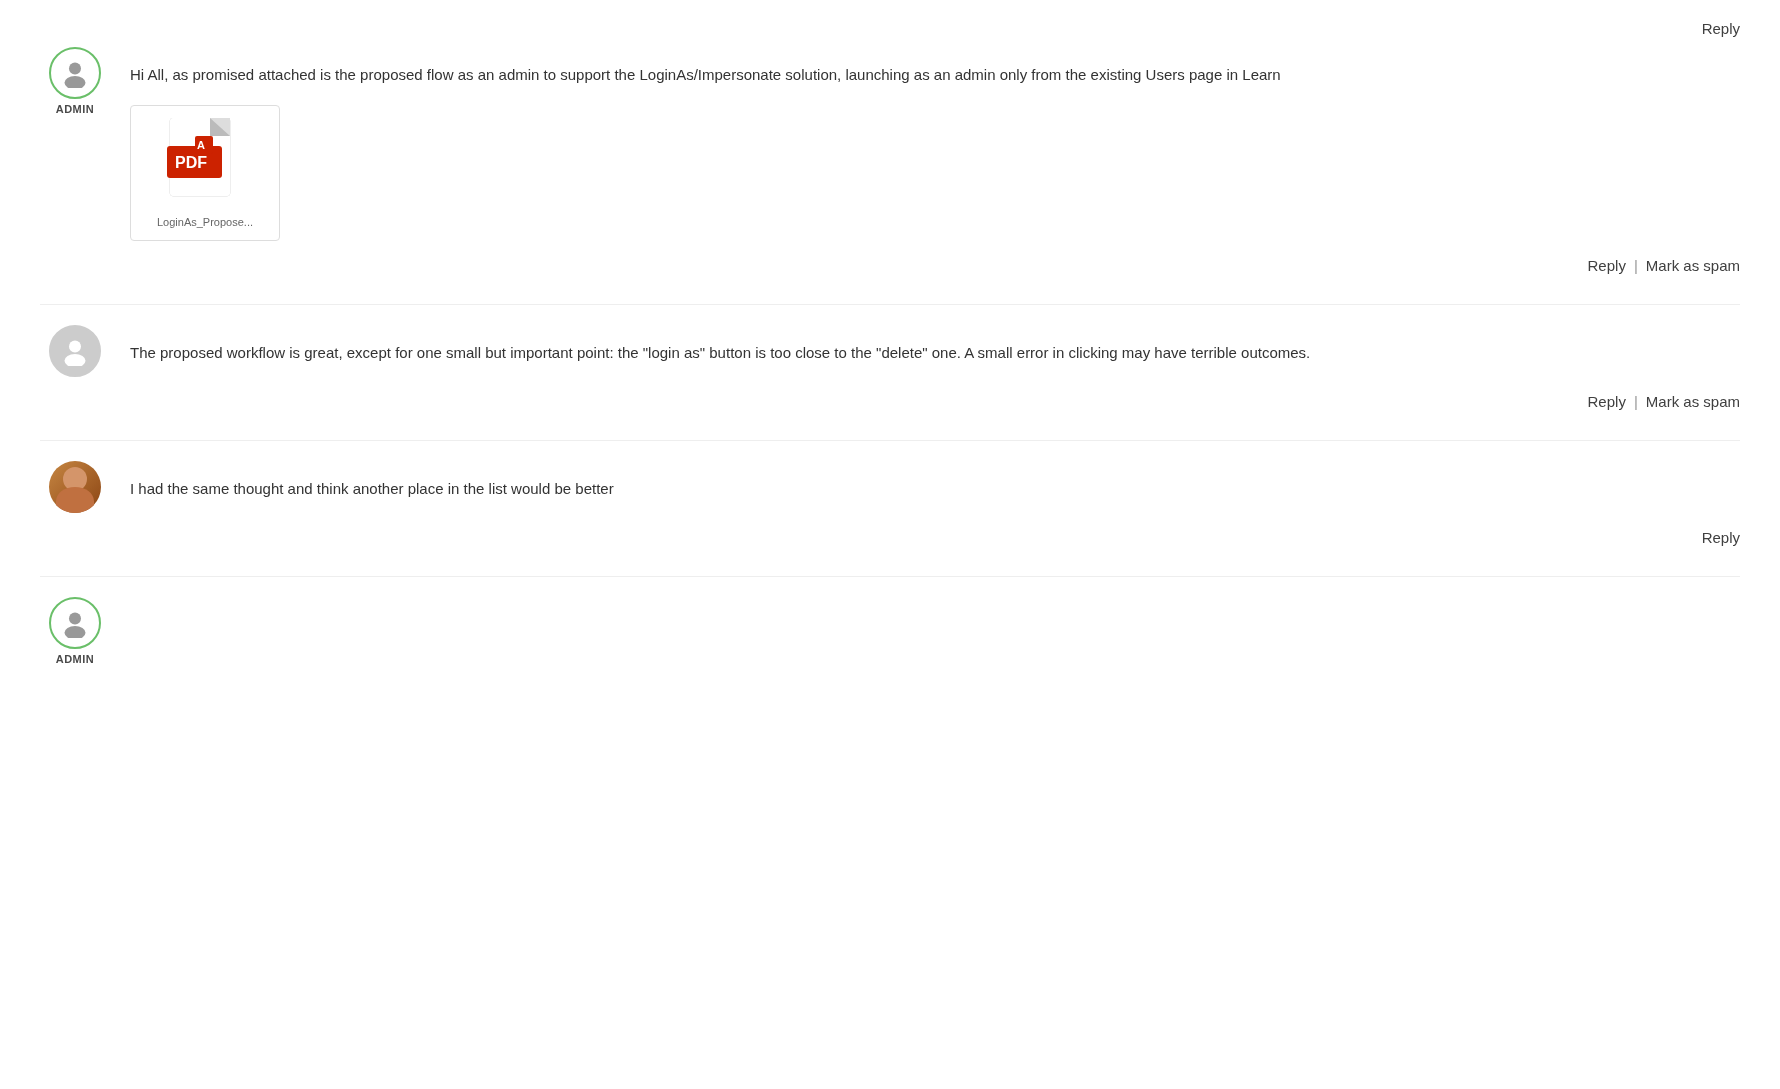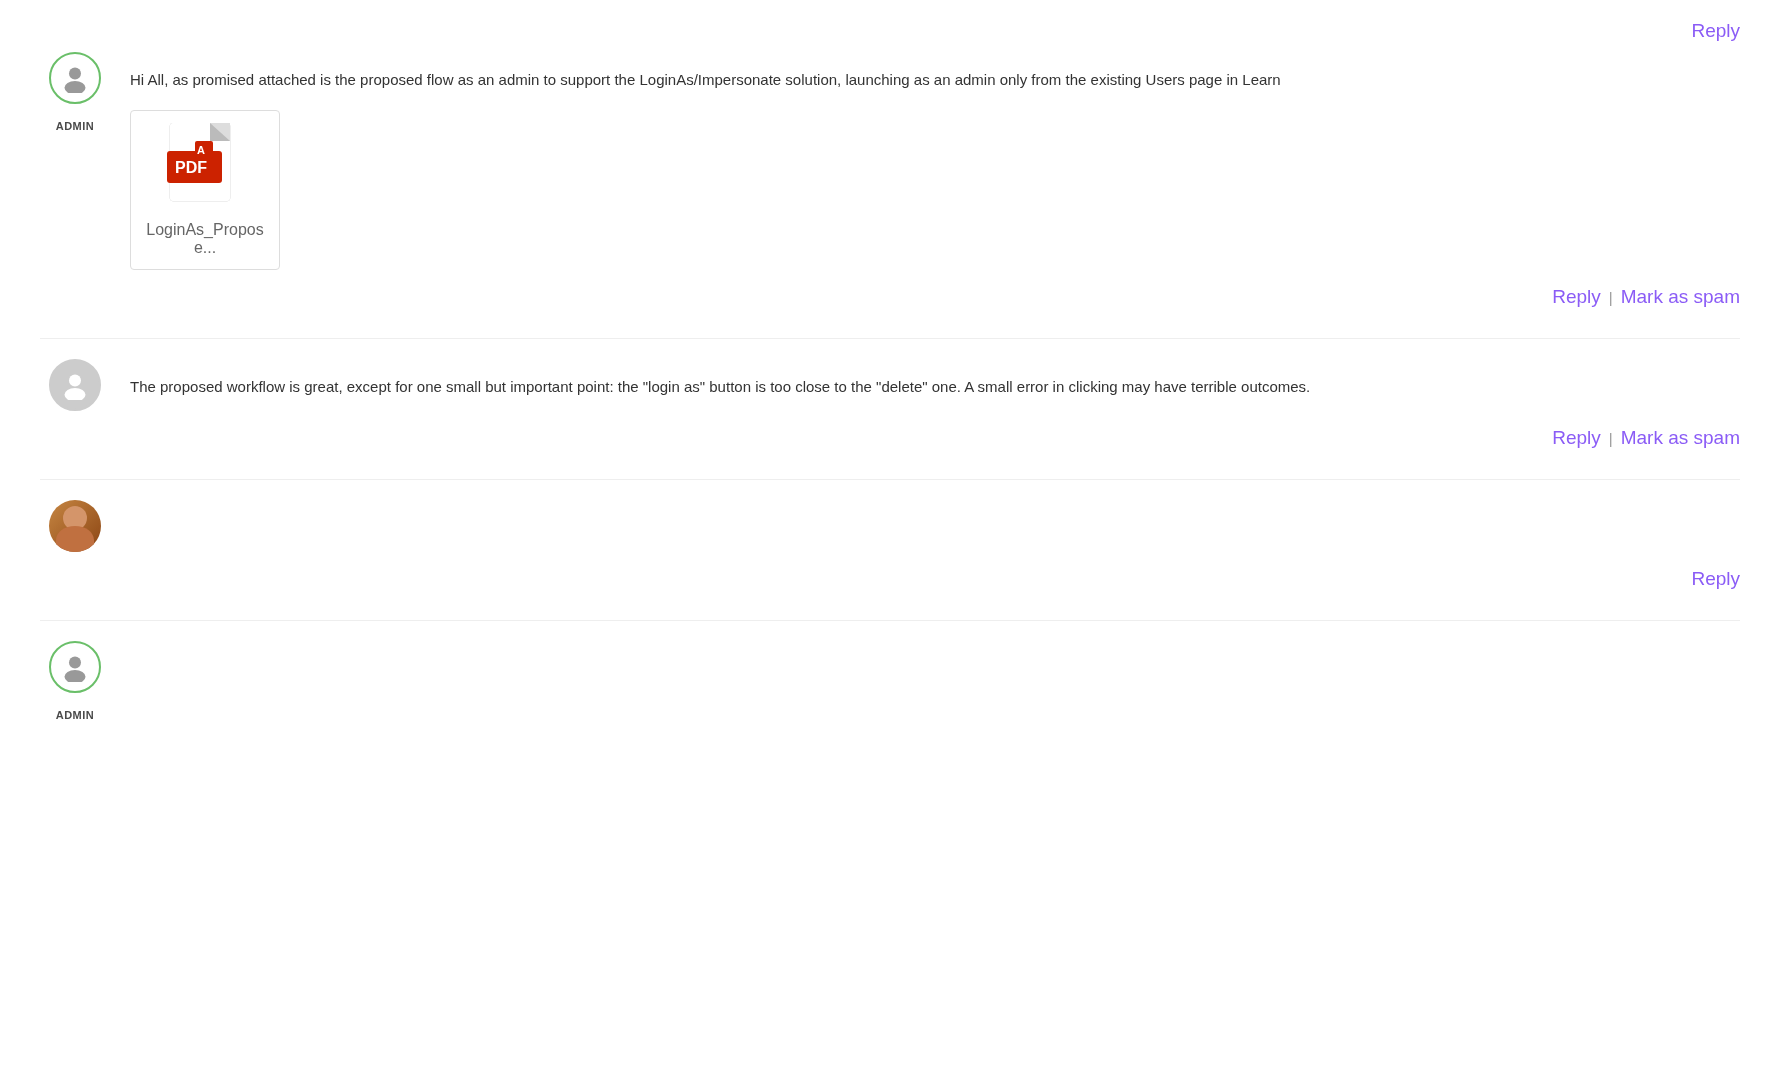--- a/index.html
+++ b/index.html
@@ -59,21 +59,21 @@
 
     .avatar-generic {
       border: 2px solid #ccc;
       background: #ccc;
     }
 
     .avatar-label {
       font-size: 11px;
       font-weight: 600;
       color: #4a4a4a;
-      margin-top: 16px;
+      margin-top: 4px;
       letter-spacing: 0.5px;
     }
 
     .person-icon {
       width: 30px;
       height: 30px;
     }
 
     .post-body {
       flex: 1;
@@ -108,37 +108,37 @@
       position: relative;
     }
 
     
     .pdf-icon-wrapper svg {
       width: 100%;
       height: 100%;
     }
 
     .attachment-name {
-      font-size: 16px;
+      font-size: 11px;
       color: #666;
       word-break: break-all;
     }
 
     .actions-row {
       display: flex;
       justify-content: flex-end;
       align-items: center;
       gap: 8px;
       margin-top: 16px;
     }
 
     .action-link {
-      color: #8b5cf6;
+      color: #404040;
       text-decoration: none;
-      font-size: 19px;
+      font-size: 15px;
       cursor: pointer;
       background: none;
       border: none;
       padding: 0;
     }
 
     .action-separator {
       color: #999;
       font-size: 15px;
     }
@@ -267,20 +267,24 @@
         </div>
   </div>
       <hr class="divider">
       <div class="post">
     <div class="post-content-row">
 
       <div class="avatar-col">
         <div class="avatar-photo"></div>
       </div>
 
+      <div class="post-body">
+        <p class="post-text">I had the same thought and think another place in the list would be better</p>
+
+      </div>
     </div>
     <div class="actions-row">
           <button class="action-link">Reply</button>
         </div>
   </div>
       <hr class="divider">
       <div class="post">
     <div class="post-content-row">
 
       <div class="avatar-col">

